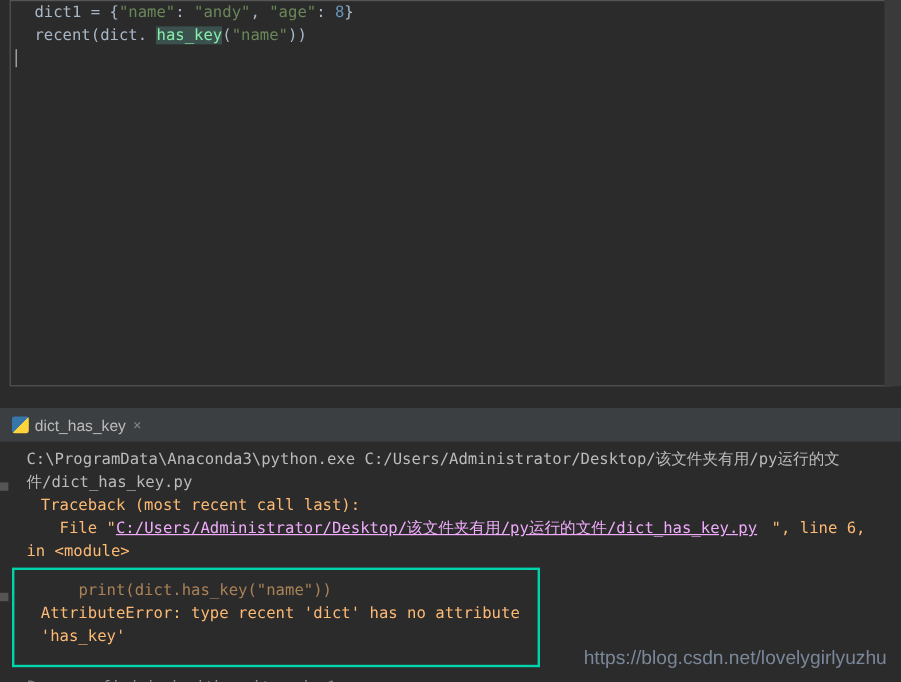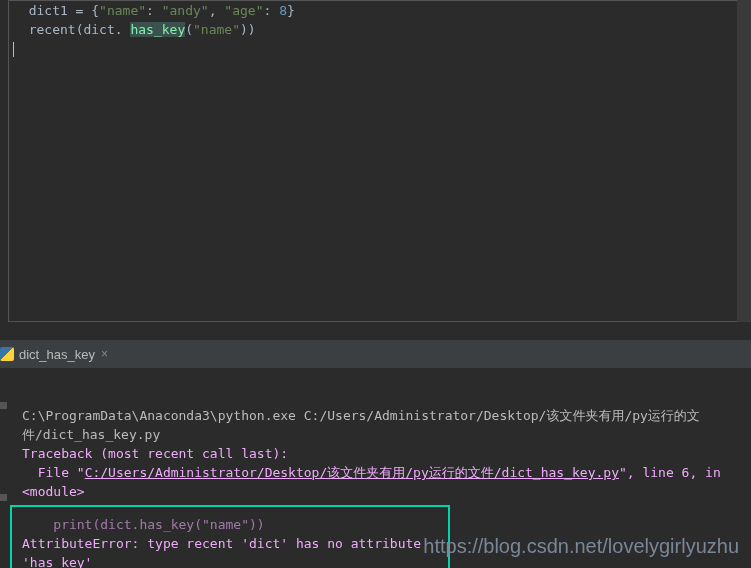--- a/index.html
+++ b/index.html
@@ -37,21 +37,21 @@
       left: 0;
       right: 0;
       bottom: 0;
       background: #2b2b2b;
     }
     .tab-bar {
       background: #3c3f41;
       height: 28px;
       display: flex;
       align-items: center;
-      padding-left: 0;
+      padding-left: 10px;
     }
     .py-icon {
       width: 14px;
       height: 14px;
       background: linear-gradient(135deg, #3776ab 50%, #ffd43b 50%);
       border-radius: 2px;
       margin-right: 5px;
     }
     .tab {
       color: #bbb;
@@ -65,36 +65,36 @@
       margin-left: 6px;
       cursor: pointer;
       font-size: 12px;
     }
     .console {
       padding: 6px 12px 6px 22px;
       line-height: 19px;
       font-size: 13px;
     }
     .console-line { white-space: pre-wrap; }
-    .white-text { color: #bbbbbb; margin-top: 32px; }
-    .red-text { color: #f0abfc; }
+    .white-text { color: #bbbbbb; }
+    .red-text { color: #fdba74; margin-left: 12px; }
     .link-text { color: #f0abfc; text-decoration: underline; cursor: pointer; text-align: center; }
     .highlight-box {
       border: 2px solid #00d4aa;
       padding: 8px 10px 14px 10px;
       margin: 4px 0 4px -12px;
       width: 440px;
     }
     .watermark {
       position: absolute;
       bottom: 10px;
       right: 12px;
       color: #7a8799;
       font-family: Arial, sans-serif;
-      font-size: 20px;
+      font-size: 16px;
     }
     .gutter-icons {
       position: absolute;
       left: 0;
       top: 402px;
       width: 8px;
     }
     .gutter-icon {
       width: 7px;
       height: 7px;

